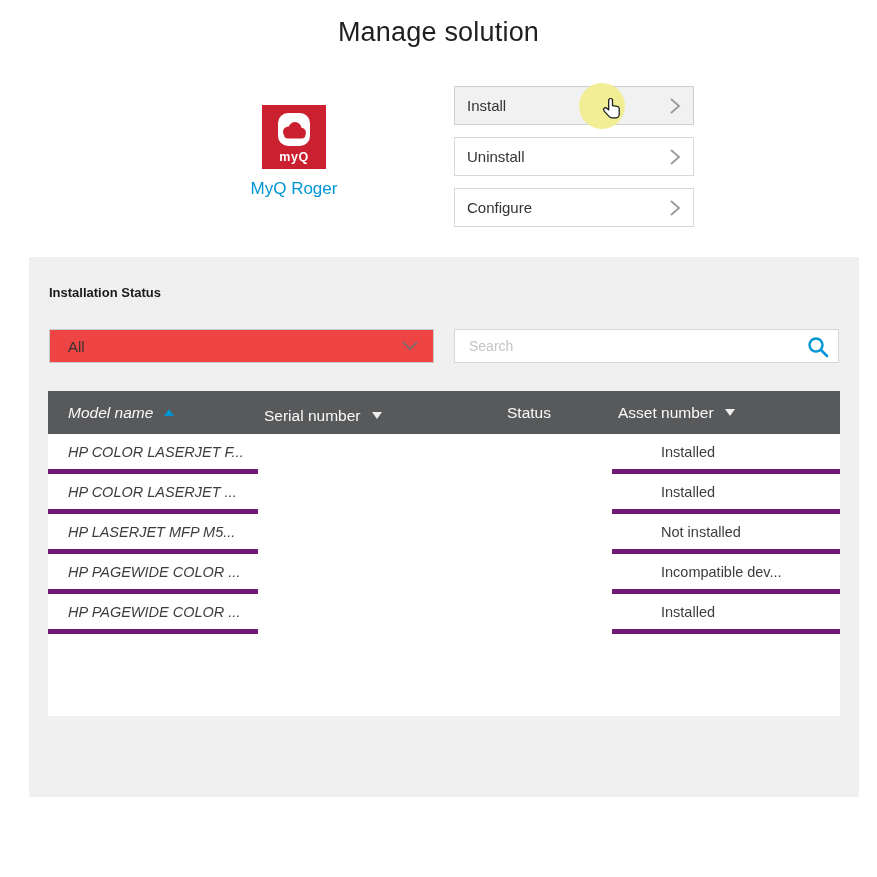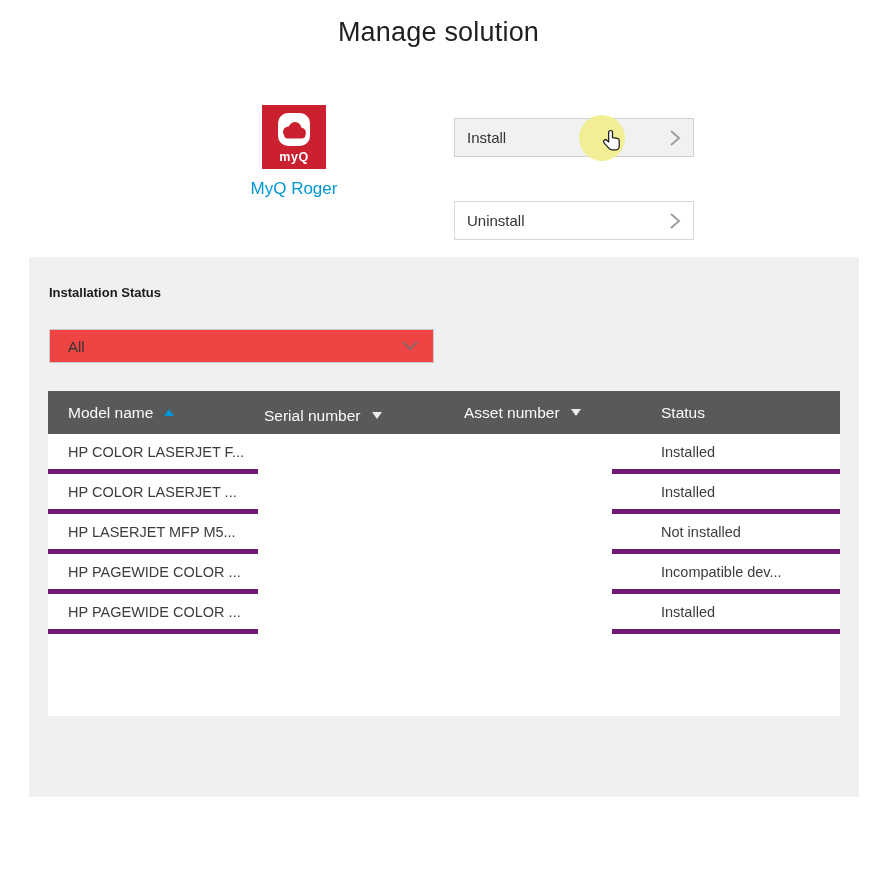--- a/index.html
+++ b/index.html
@@ -13,21 +13,21 @@
 
   
   .solution-block { position:absolute; left:214px; top:105px; width:160px;
     display:flex; flex-direction:column; align-items:center;justify-content:flex-end; }
   .logo-tile { width:64px; height:64px; display:block; }
   .solution-name { margin-top:10px; font-size:17px; color:#0096d6; }
 
   
   .actions { position:absolute; left:454px; top:86px; width:240px; display:flex; flex-direction:column; gap:12px; }
   .action-btn { position:relative; width:240px; height:39px; background:#ffffff; border:1px solid #d8d8d8;
-    display:flex; align-items:center; padding:0 12px; cursor:pointer;margin-top:32px; }
+    display:flex; align-items:center; padding:0 12px; cursor:pointer; }
   .action-btn.hovered { background:#f1f1f1; border-color:#cfcfcf; }
   .action-label { font-size:15px; color:#333; flex:1; text-align:left; }
   .chev-right { width:12px; height:18px; flex:0 0 auto; }
   .click-highlight { position:absolute; left:124px; top:-4px; width:46px; height:46px; border-radius:50%;
     background:#f1ee8d; opacity:.92; pointer-events:none; }
   .cursor-icon { position:absolute; left:146px; top:9px; width:23px; height:28px; pointer-events:none; }
 
   
   .panel { position:absolute; left:29px; top:257px; width:830px; height:540px; background:#f0f0f0; }
   .panel-heading { position:absolute; left:20px; top:28px; font-size:13px; font-weight:bold; color:#1a1a1a; }
@@ -43,21 +43,21 @@
   .search-icon-btn { position:absolute; right:8px; top:5px; width:24px; height:24px; cursor:pointer; background:none; border:none; }
 
   
   .table { position:absolute; left:19px; top:134px; width:792px; }
   .thead { display:grid; grid-template-columns:210px 200px 154px 228px; background:#58595b; height:43px; }
   .th { display:flex; align-items:center; font-size:15.5px; color:#fafafa; }
   .tbody { background:#ffffff; height:282px; }
   .trow { display:grid; grid-template-columns:210px 200px 154px 228px; height:40px; cursor:pointer; }
   .td { display:flex; align-items:center; font-size:14.5px; color:#3c3c3c; white-space:nowrap; overflow:hidden; }
   .cell-line { border-bottom:5px solid #701a75; }
-  .col-model { padding-left:20px; }
+  .col-model { padding-left:20px;font-style:italic; }
   .col-serial { padding-left:6px;margin-top:6px; }
   .col-asset { padding-left:6px; }
   .col-status { padding-left:49px; }
   .sort-icon { margin-left:11px; width:0; height:0; }
   .tri-up { border-left:5.5px solid transparent; border-right:5.5px solid transparent; border-bottom:7px solid #0096d6; }
   .tri-down { border-left:5.5px solid transparent; border-right:5.5px solid transparent; border-top:7px solid #ececec; }
 
   
   .close-btn { position:absolute; left:399px; top:825px; width:90px; height:37px; background:#767676;
     color:#ffffff; font-size:15px; font-family:inherit; border:none; cursor:pointer; }
@@ -117,39 +117,48 @@
 
     <div class="panel-heading">Installation Status</div>
 
     <div class="filter-row">
       <div class="dropdown">
         <span class="dropdown-value">All</span>
         <svg width="16" height="10" viewBox="0 0 16 10">
           <polyline points="1,1 8,8 15,1" fill="none" stroke="#707070" stroke-width="1.6"></polyline>
         </svg>
       </div>
+      <div class="search-box">
+        <input class="search-input" type="text" placeholder="Search" style="">
+        <button class="search-icon-btn">
+          <svg width="24" height="24" viewBox="0 0 24 24">
+            <circle cx="10" cy="10" r="6.5" fill="none" stroke="#0096d6" stroke-width="2.4"></circle>
+            <line x1="15" y1="15" x2="21" y2="21" stroke="#0096d6" stroke-width="2.6" stroke-linecap="round"></line>
+          </svg>
+        </button>
+      </div>
     </div>
 
     <div class="table">
       <div class="thead">
         <div class="th col-model">
           <span>Model name</span>
           <span class="sort-icon tri-up"></span>
         </div>
         <div class="th col-serial">
           <span>Serial number</span>
           <span class="sort-icon tri-down"></span>
         </div>
+        <div class="th col-status">
+          <span>Status</span>
+        </div>
         <div class="th col-asset">
           <span>Asset number</span>
           <span class="sort-icon tri-down"></span>
         </div>
-        <div class="th col-status">
-          <span>Status</span>
-        </div>
       </div>
 
       <div class="tbody">
 
         <div class="trow">
           <div class="td col-model cell-line">HP COLOR LASERJET F...</div>
           <div class="td col-serial"></div>
           <div class="td col-asset"></div>
           <div class="td col-status cell-line">Installed</div>
         </div>

